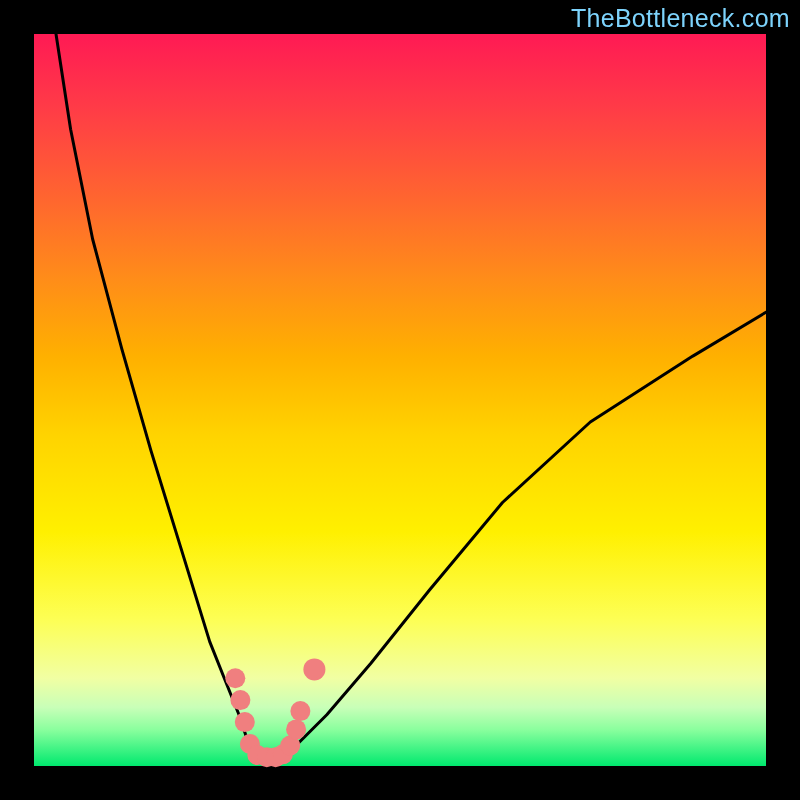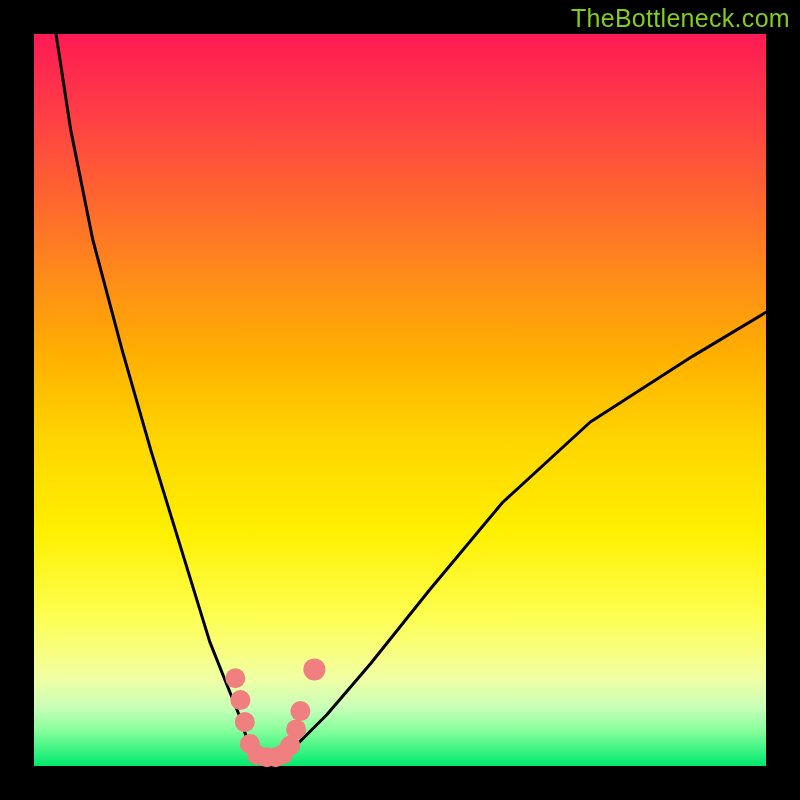--- a/index.html
+++ b/index.html
@@ -36,21 +36,21 @@
       #f1ffa3 88%,
       #c8ffb8 92%,
       #8bff9e 95%,
       #00e96e 100%
     );
   }
   .watermark {
     position: absolute;
     top: 4px;
     right: 10px;
-    color: #84cc16;
+    color: #7dd3fc;
     font-size: 25px;
     font-weight: 400;
     letter-spacing: 0.3px;
     pointer-events: none;
     user-select: none;
   }
   svg.curve-layer {
     position: absolute;
     left: 0;
     top: 0;

